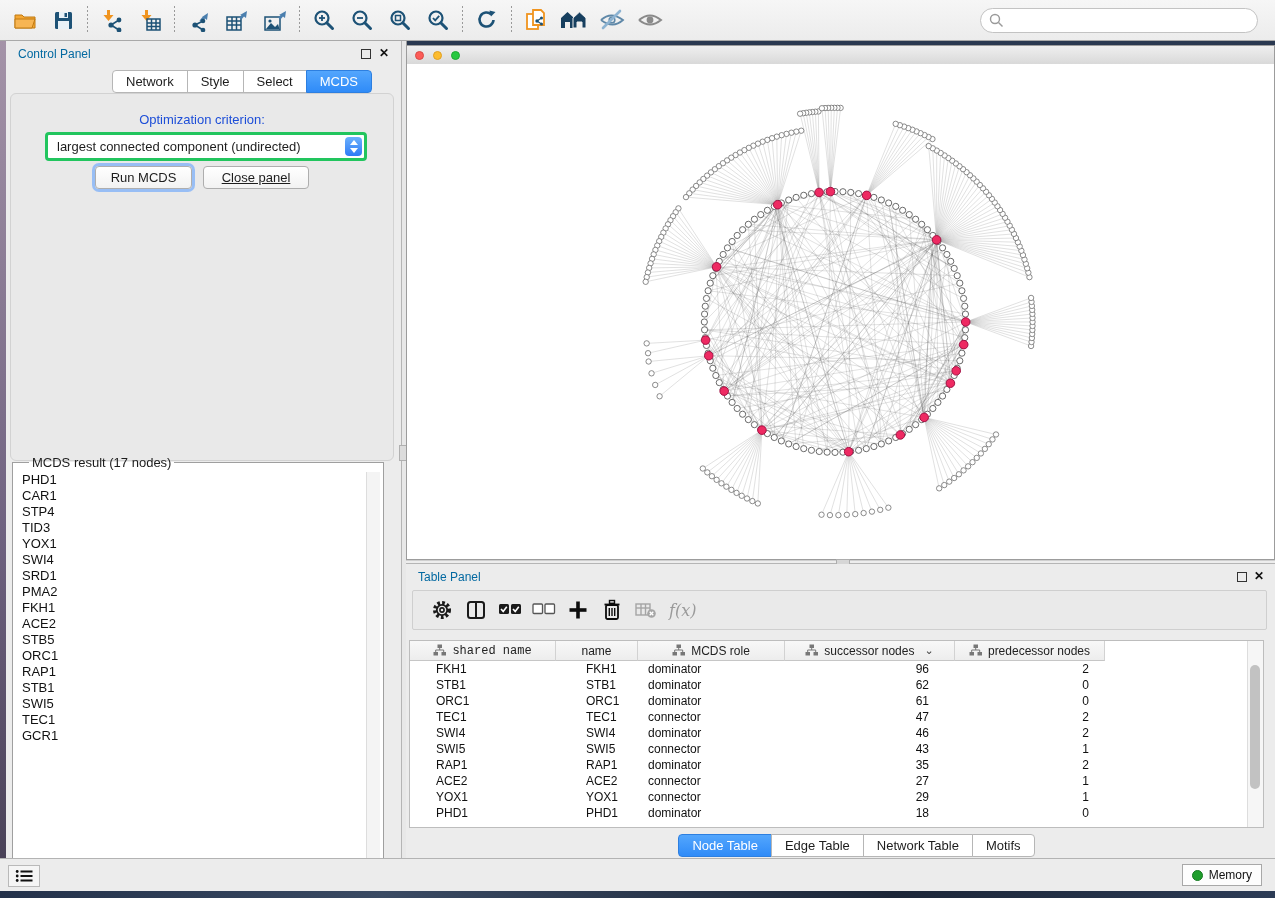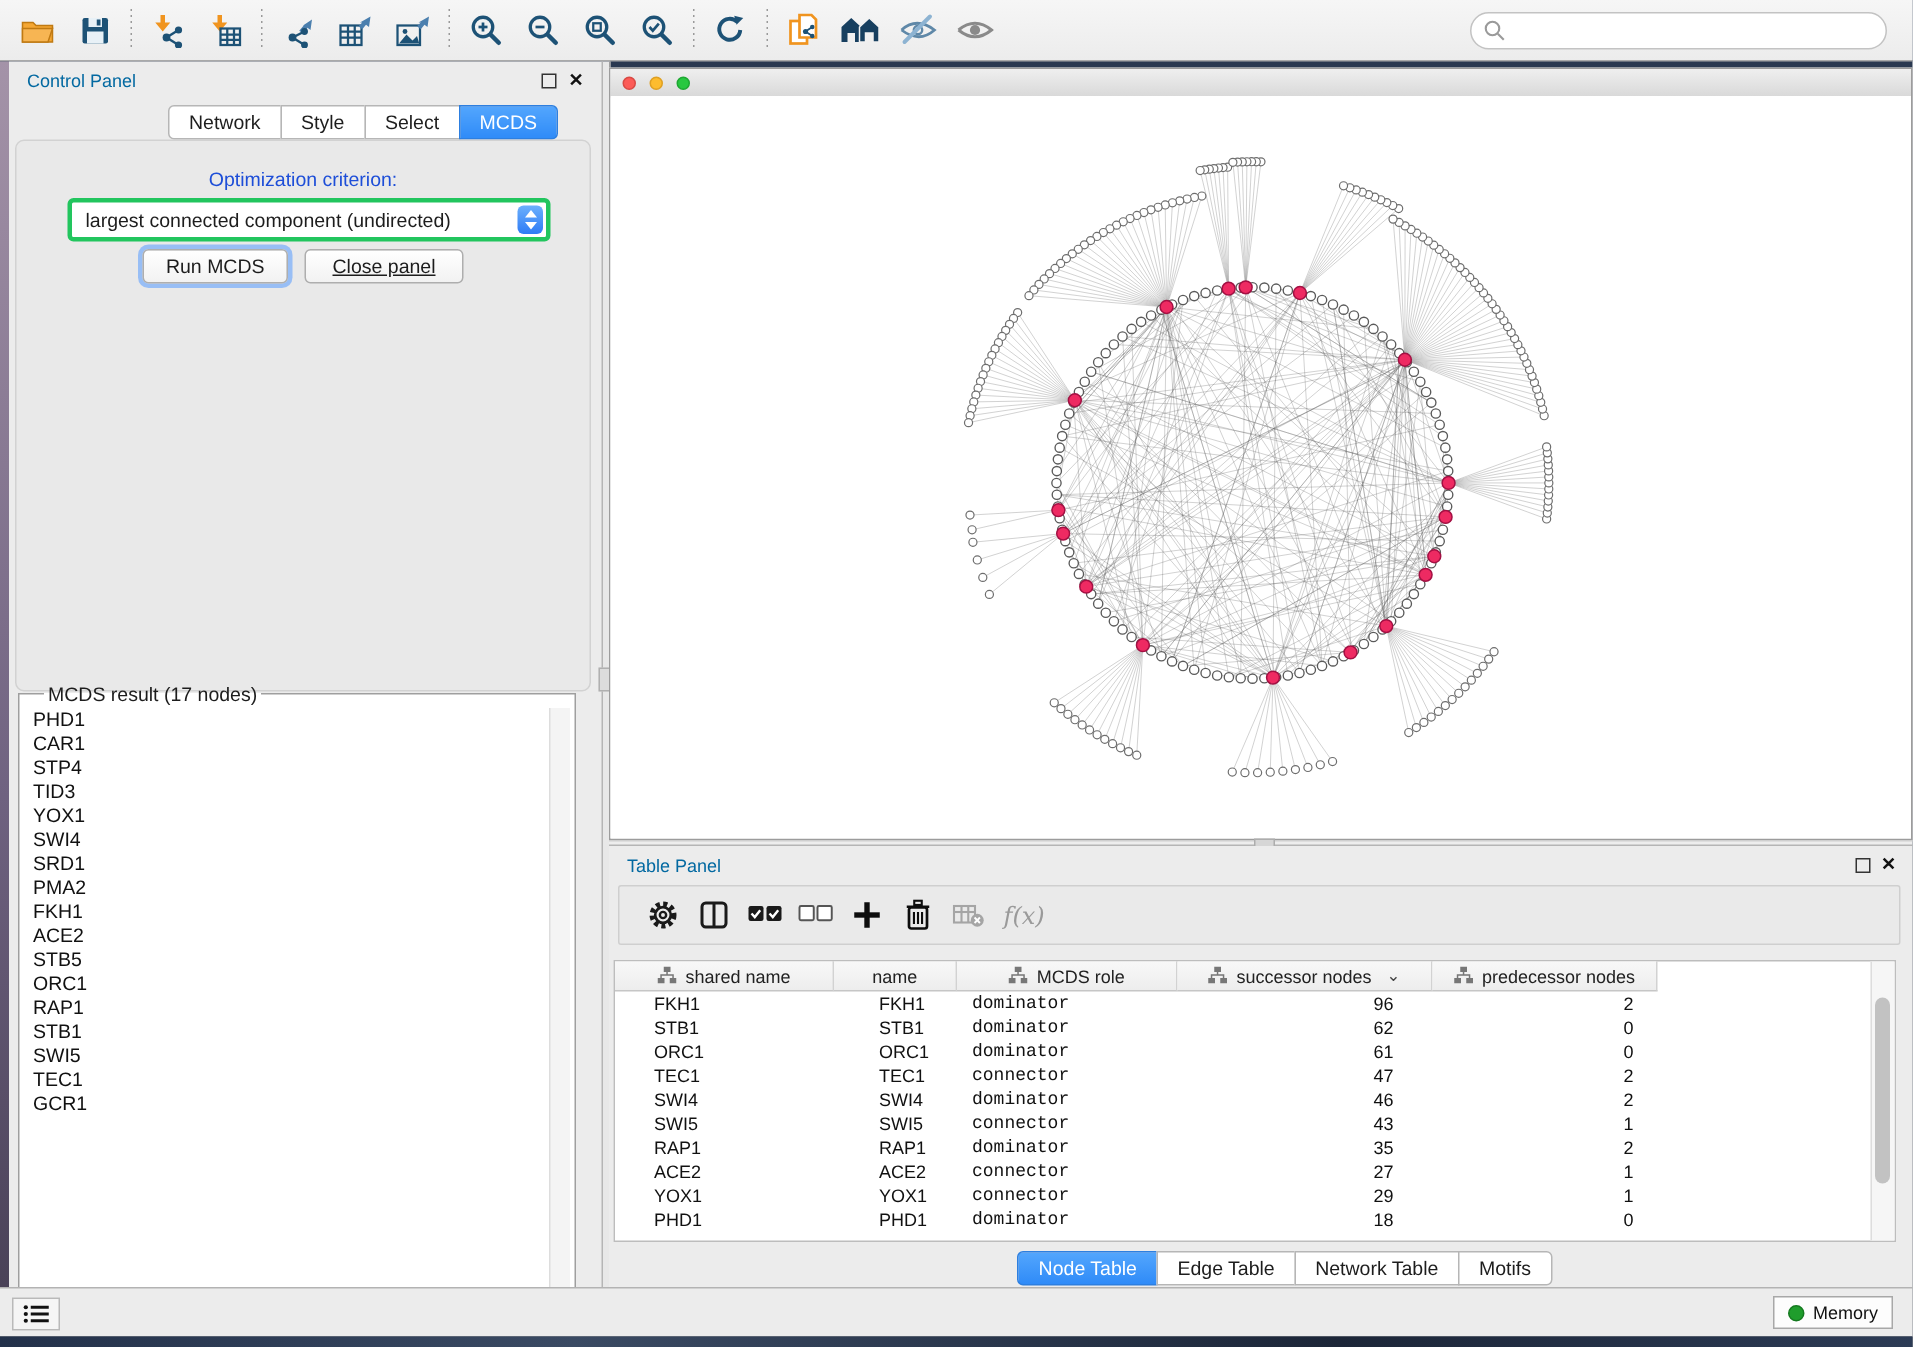--- a/index.html
+++ b/index.html
@@ -68,21 +68,21 @@
   .thead{position:absolute;left:0;top:0;height:20px;display:flex;}
   .hcell{height:20px;background:linear-gradient(#f8f8f8,#ededed);border-right:1px solid #d2d2d2;border-bottom:1px solid #c6c6c6;
          display:flex;align-items:center;justify-content:center;font-size:12px;color:#222;box-sizing:border-box;gap:4px;}
   .hcell svg{margin-right:2px;}
   .sortind{font-size:11px;color:#444;margin-left:6px;}
   .tbody{position:absolute;left:0;top:20px;right:15px;bottom:0;overflow:hidden;}
   .trow{display:flex;height:16px;align-items:center;}
   .tcell{font-size:12px;color:#111;box-sizing:border-box;white-space:nowrap;}
   .c0{width:146px;padding-left:26px;}
   .c1{width:82px;padding-left:30px;}
-  .c2{width:147px;padding-left:10px;font-family:Liberation Mono, monospace;}
+  .c2{width:147px;padding-left:10px;}
   .c3{width:170px;padding-right:26px;text-align:right;}
   .c4{width:150px;padding-right:16px;text-align:right;}
   .vtrack{position:absolute;right:0;top:0;bottom:0;width:15px;background:#f6f6f6;border-left:1px solid #ddd;}
   .vthumb{position:absolute;left:2px;top:24px;width:10px;height:124px;background:#c2c2c2;border-radius:6px;}
   .ttabs{position:absolute;left:0;right:0;top:270px;display:flex;justify-content:center;}
   .ttabs .sg{font-size:13px;}
   
   .statusbar{left:0;top:858px;width:1275px;height:33px;background:#ececec;border-top:1px solid #b3b3b3;box-sizing:border-box;}
   .listbtn{position:absolute;left:8px;top:6px;width:32px;height:22px;background:#f5f5f5;border:1px solid #b9b9b9;
            display:flex;align-items:center;justify-content:center;}
@@ -1072,21 +1072,21 @@
               <g stroke="#fff" stroke-width="1.3">
                 <line x1="15.7" y1="11.7" x2="19.3" y2="15.3"></line>
                 <line x1="19.3" y1="11.7" x2="15.7" y2="15.3"></line>
               </g>
             </svg>
         </button>
         <span class="fx">f(x)</span>
       </div>
       <div class="tbox">
         <div class="thead">
-          <div class="hcell" style="width:146px;">
+          <div class="hcell" style="width:146px;font-family:Liberation Mono, monospace;">
             <svg width="13" height="13">
                 <rect x="4.5" y="0.5" width="4.5" height="3.5" fill="#777"></rect>
                 <rect x="0.5" y="8" width="4.5" height="3.5" fill="#777"></rect>
                 <rect x="8.5" y="8" width="4.5" height="3.5" fill="#777"></rect>
                 <path d="M6.7 4 v2 M2.7 8 v-2 h8 v2" fill="none" stroke="#777" stroke-width="1"></path>
               </svg>
             <span>shared name</span>
           </div>
           <div class="hcell" style="width:82px;">
             <span>name</span>

